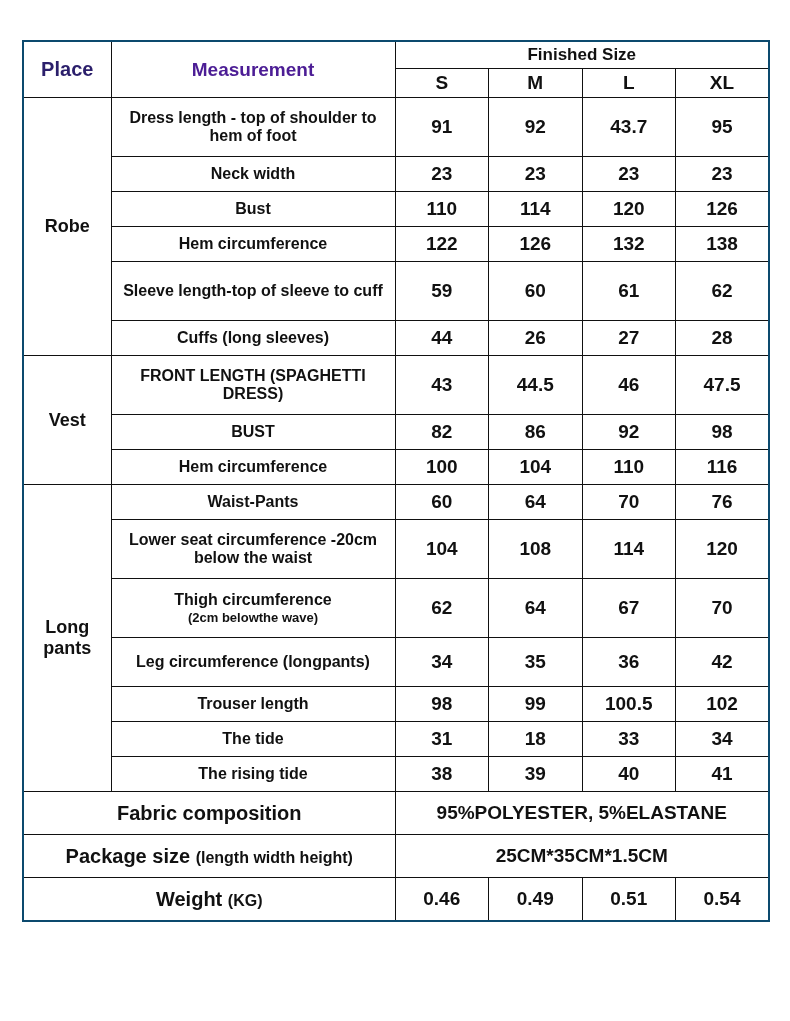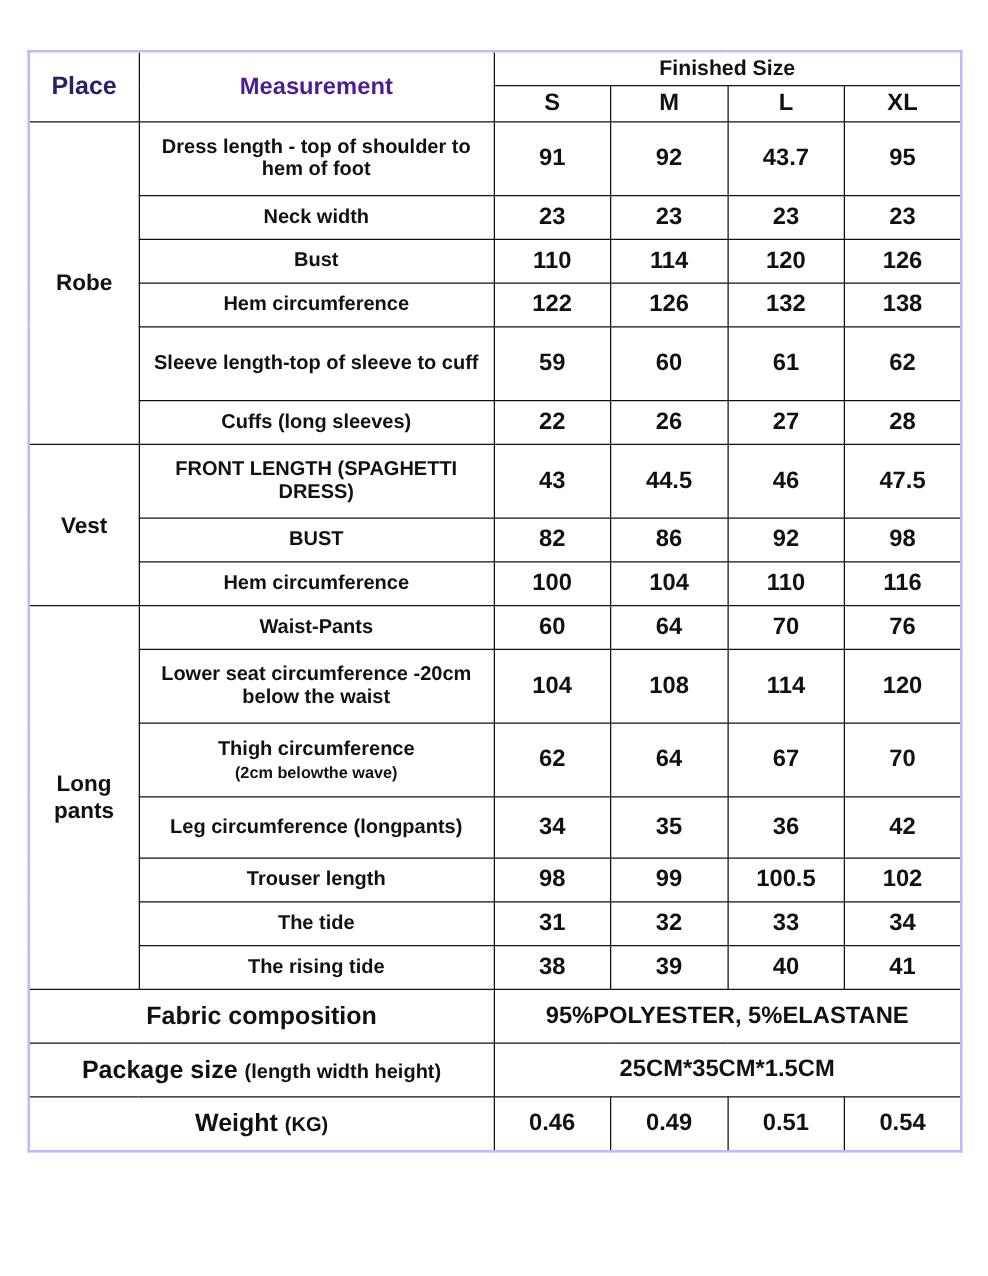--- a/index.html
+++ b/index.html
@@ -18,21 +18,21 @@
     position: relative;
     width: 790px;
     height: 1021px;
     box-sizing: border-box;
     padding: 40px 22px 40px 22px;
   }
   table.size-table {
     width: 746px;
     border-collapse: collapse;
     table-layout: fixed;
-    border: 2px solid #c4b5fd;
+    border: 2px solid #0c4a6e;
   }
   table.size-table td, table.size-table th {
     border: 1px solid #111111;
     text-align: center;
     vertical-align: middle;
     padding: 3px 4px;
     font-weight: bold;
     line-height: 1.18;
   }
   
@@ -140,21 +140,21 @@
       </tr>
       <tr>
         <td class="meas-cell two-line" style="height:52px">Sleeve length-top of sleeve to cuff</td>
         <td class="val-cell">59</td>
         <td class="val-cell">60</td>
         <td class="val-cell">61</td>
         <td class="val-cell">62</td>
       </tr>
       <tr>
         <td class="meas-cell" style="height:28px">Cuffs (long sleeves)</td>
-        <td class="val-cell">22</td>
+        <td class="val-cell">44</td>
         <td class="val-cell">26</td>
         <td class="val-cell">27</td>
         <td class="val-cell">28</td>
       </tr>
 
       <tr>
         <td rowspan="3" class="place-cell">Vest</td>
         <td class="meas-cell two-line" style="height:52px">FRONT LENGTH (SPAGHETTI DRESS)</td>
         <td class="val-cell">43</td>
         <td class="val-cell">44.5</td>
@@ -211,21 +211,21 @@
       <tr>
         <td class="meas-cell" style="height:28px">Trouser length</td>
         <td class="val-cell">98</td>
         <td class="val-cell">99</td>
         <td class="val-cell">100.5</td>
         <td class="val-cell">102</td>
       </tr>
       <tr>
         <td class="meas-cell" style="height:28px">The tide</td>
         <td class="val-cell">31</td>
-        <td class="val-cell">32</td>
+        <td class="val-cell">18</td>
         <td class="val-cell">33</td>
         <td class="val-cell">34</td>
       </tr>
       <tr>
         <td class="meas-cell" style="height:28px">The rising tide</td>
         <td class="val-cell">38</td>
         <td class="val-cell">39</td>
         <td class="val-cell">40</td>
         <td class="val-cell">41</td>
       </tr>

